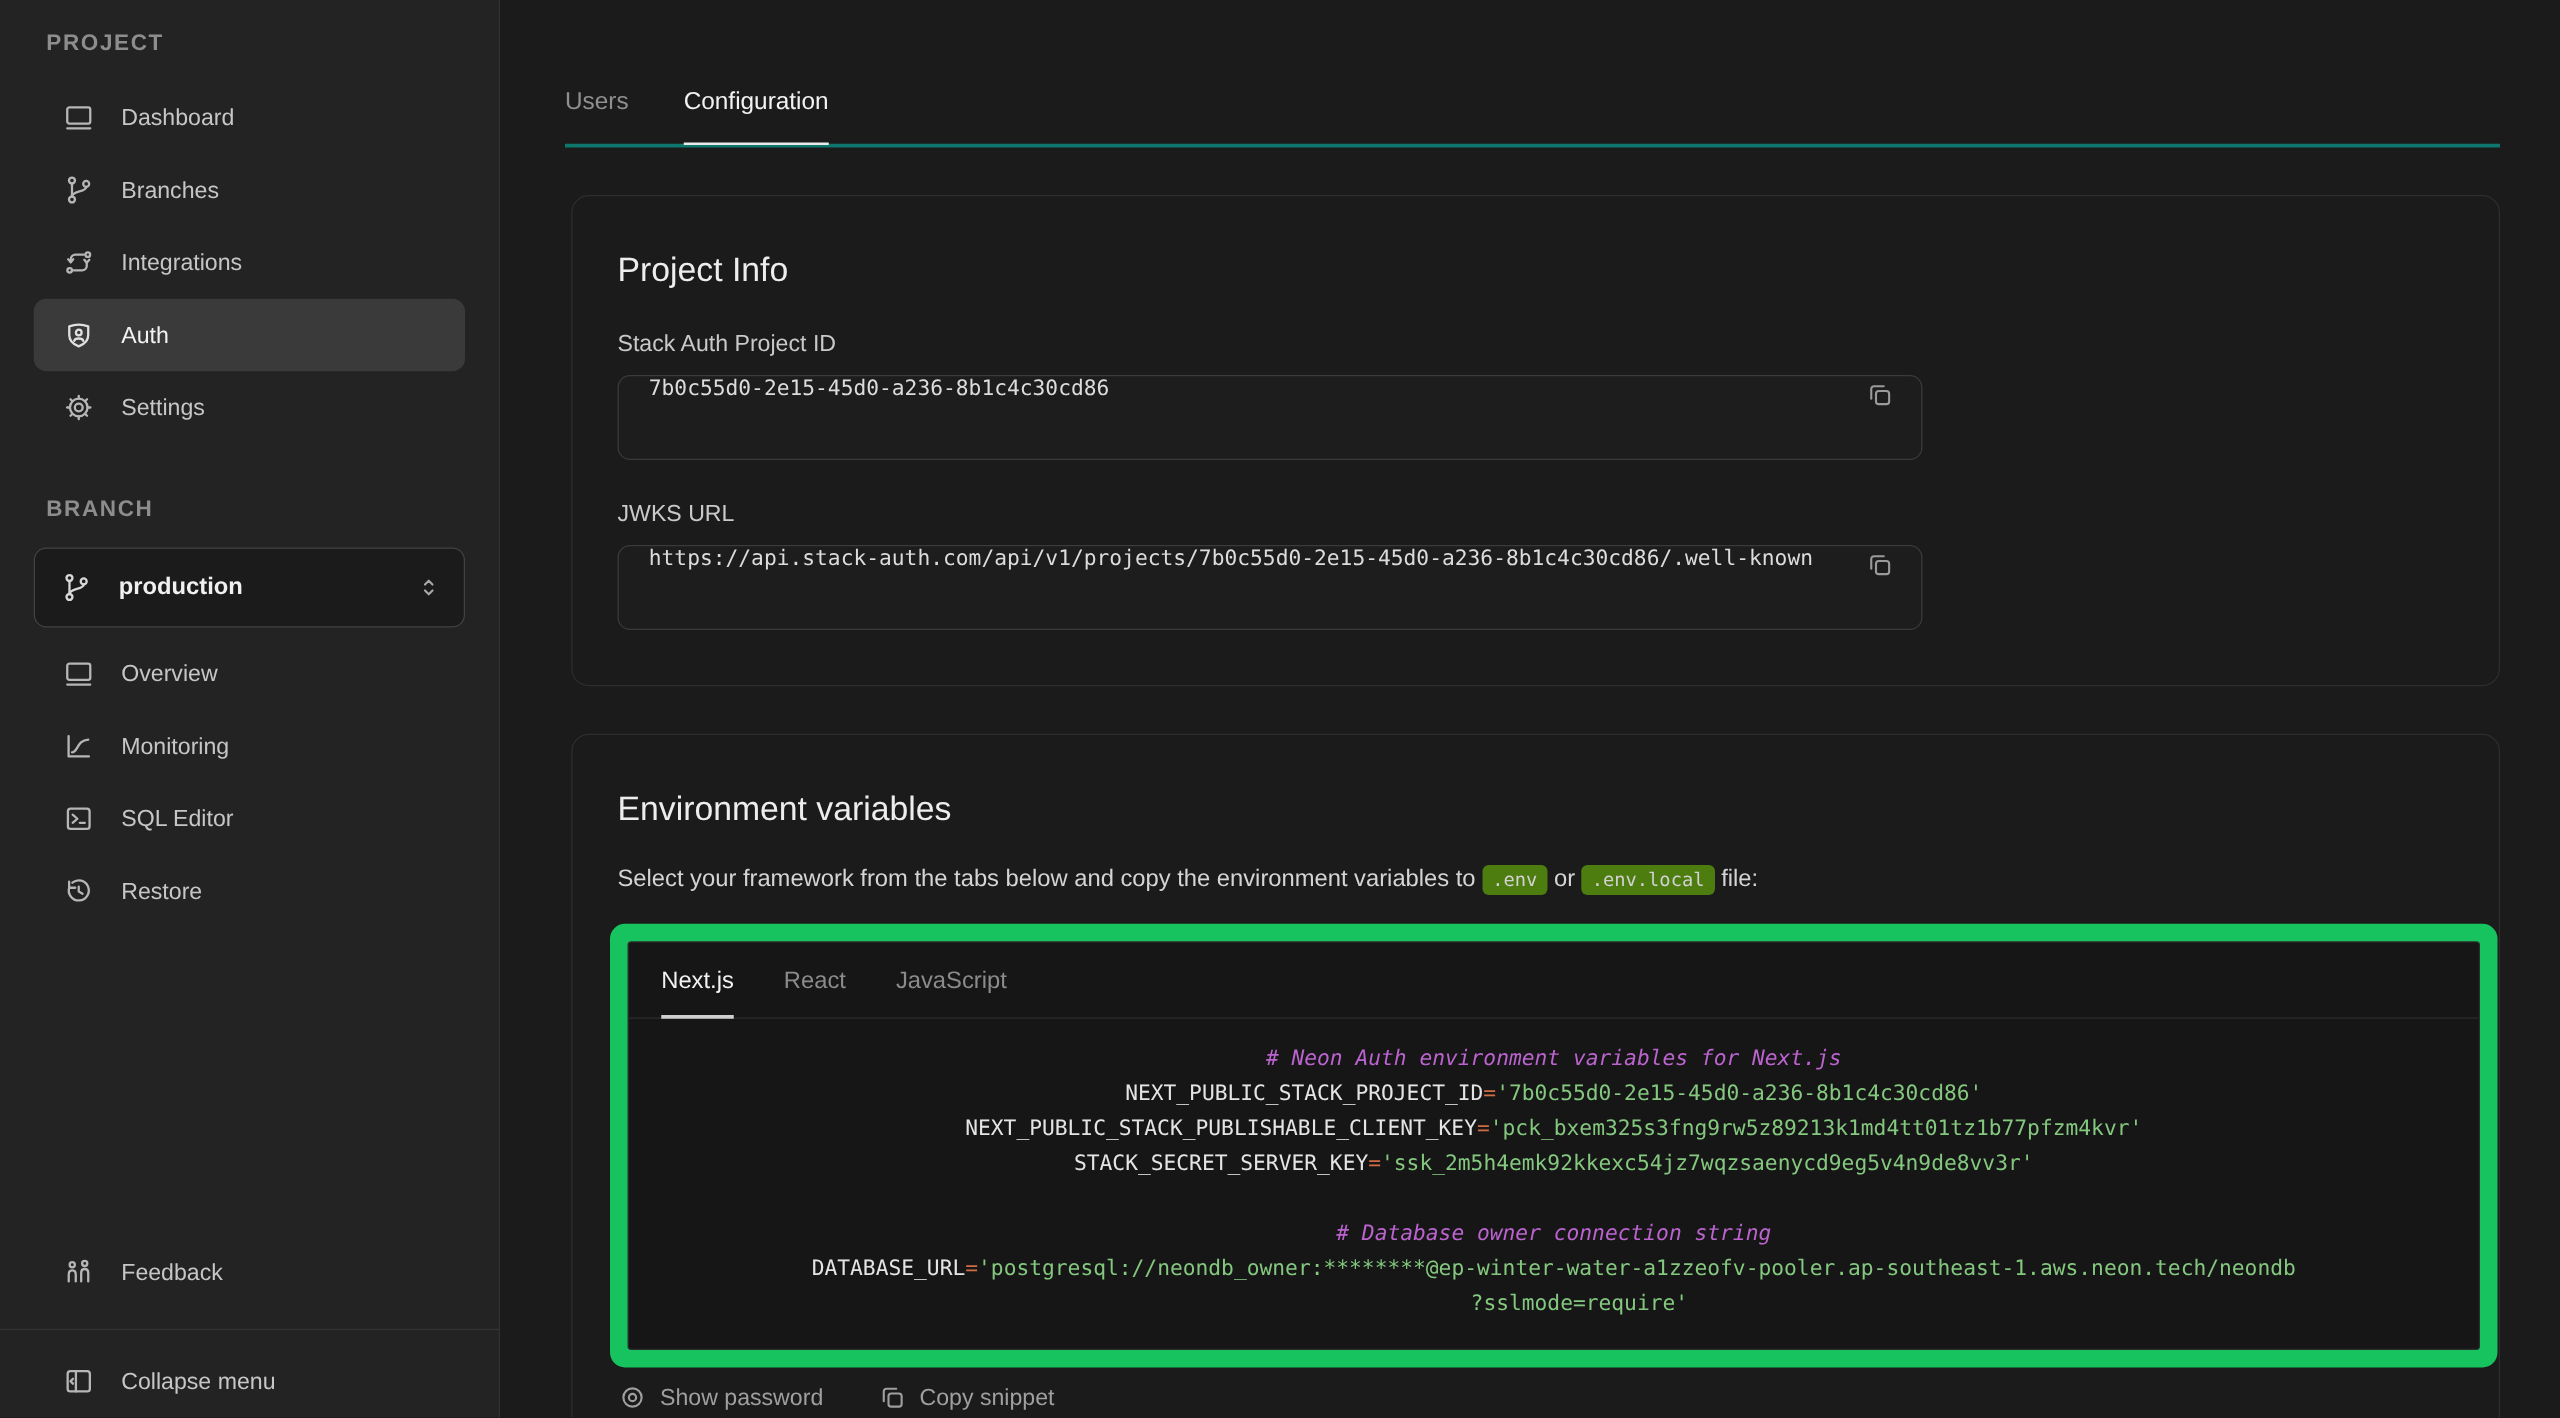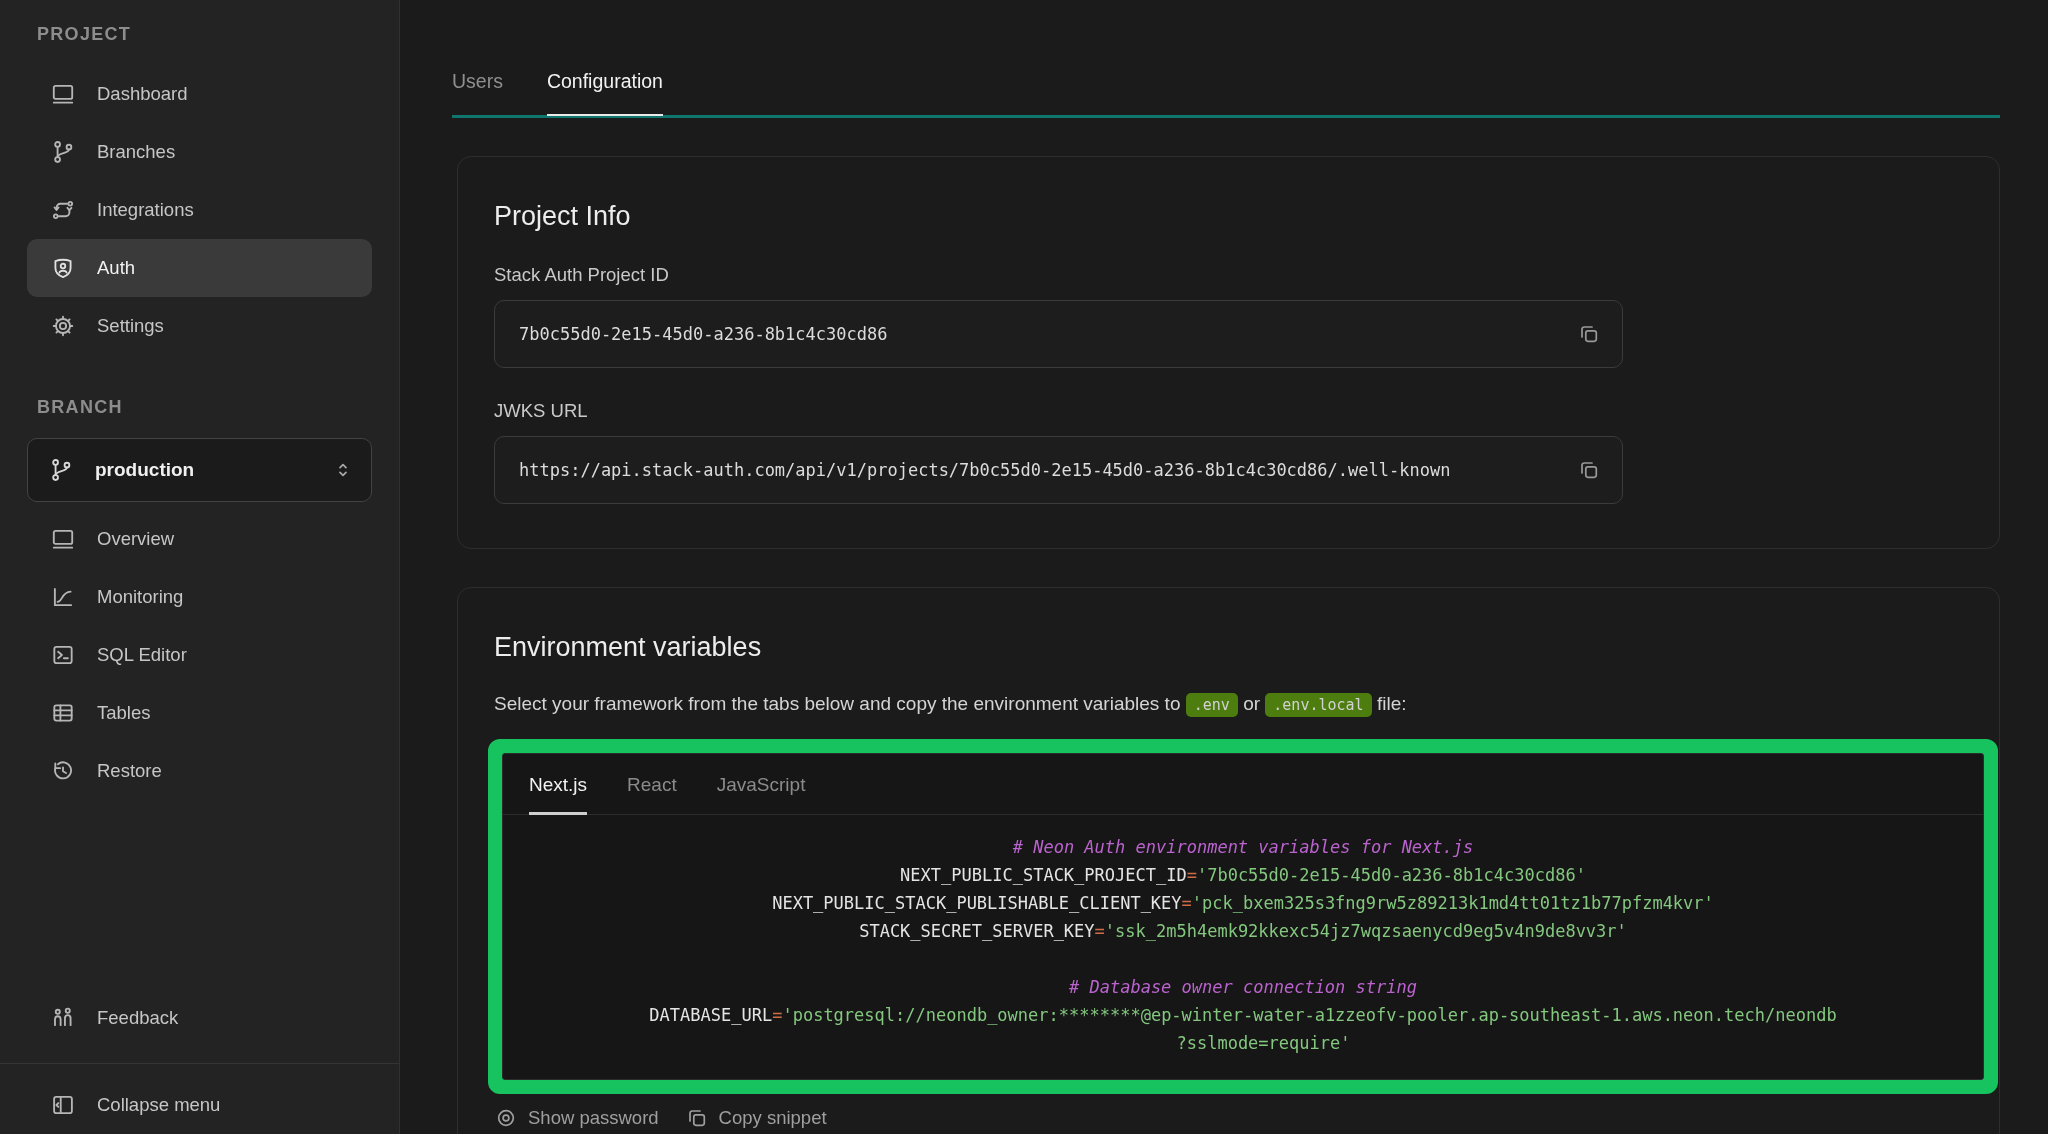--- a/index.html
+++ b/index.html
@@ -34,22 +34,22 @@
   
   .main { flex:1; height:100%; background:#1b1b1b; overflow:hidden; }
   .tabs { margin:70px 48px 0 52px; border-bottom:3px solid #0f766e; display:flex; gap:44px; }
   .tab { font-size:19.5px; padding-bottom:22px; color:#8f8f8f; position:relative; cursor:pointer; }
   .tab.active { color:#f2f2f2; }
   .tab.active::after { content:""; position:absolute; left:0; right:0; bottom:-1px; height:2.5px; background:#eaeaea; }
 
   .card { margin:38px 48px 0 57px; border:1px solid #2e2e2e; border-radius:14px; padding:44px 36px; }
   .card-title { font-size:27px; font-weight:500; color:#ededed; }
   .field-label { font-size:18.5px; color:#c9c9c9; margin-top:32px; }
-  .field { margin-top:14px; width:1129px; height:68px; border:1px solid #3b3b3b; border-radius:10px; background:#1d1d1d;
-           display:flex; align-items:center; padding:0 18px 0 24px; }
+  .field { margin-top:14px; width:1044px; height:68px; border:1px solid #3b3b3b; border-radius:10px; background:#1d1d1d;
+           display:flex; padding:0 18px 0 24px; }
   .field .fval { flex:1; font-family:"DejaVu Sans Mono", monospace; font-size:17px; color:#dcdcdc;
                  white-space:nowrap; overflow:hidden; max-width:935px; }
   .copy-btn { width:30px; height:30px; color:#9a9a9a; display:flex; align-items:center; justify-content:center;
               cursor:pointer; margin-left:auto; flex:none; }
   .copy-btn svg { width:24px; height:24px; }
 
   .env-desc { margin-top:30px; font-size:19px; color:#d4d4d4; }
   .chip { font-family:"DejaVu Sans Mono", monospace; font-size:15px; background:#4d7c0f; color:#d2d2d2;
           padding:3px 8px; border-radius:5px; }
 
@@ -59,21 +59,21 @@
   .fw-tab { font-size:19px; color:#8b8b8b; padding-bottom:18px; position:relative; cursor:pointer; }
   .fw-tab.active { color:#f2f2f2; }
   .fw-tab.active::after { content:""; position:absolute; left:0; right:0; bottom:-1px; height:3px; background:#cfcfcf; }
   .code { padding:18px 26px 22px 26px; font-family:"DejaVu Sans Mono", monospace; font-size:17px; line-height:28px; }
   .code-line { min-height:28px; white-space:pre-wrap; }
   .tok-comment { color:#bb63cf; font-style:italic; }
   .tok-key { color:#e4e4e4; }
   .tok-eq { color:#cf6b45; }
   .tok-str { color:#84c77f; white-space:pre-wrap; }
 
-  .actions { display:flex; gap:26px; margin-top:12px; align-items:flex-start; }
+  .actions { display:flex; gap:43px; margin-top:12px; align-items:flex-start; }
   .action { display:flex; align-items:center; gap:10px; color:#9f9f9f; font-size:18.5px; cursor:pointer; }
   .action svg { width:24px; height:24px; }
 </style>
 </head>
 <body>
 
 <div class="app">
 
   <aside class="sidebar">
     <div class="section-label">PROJECT</div>
@@ -181,31 +181,20 @@
               <rect x="4" y="4.5" width="16" height="15" rx="2"></rect>
               <path d="M7.5 9 l3.5 3 -3.5 3"></path>
               <path d="M12.8 15 h3.7"></path>
             </svg>
         </span>
         <span>SQL Editor</span>
       </div>
       <div class="nav-item">
         <span class="ic">
           <svg viewBox="0 0 24 24">
-              <rect x="4" y="5" width="16" height="14" rx="1.6"></rect>
-              <line x1="9.6" y1="5" x2="9.6" y2="19"></line>
-              <line x1="4" y1="9.6" x2="20" y2="9.6"></line>
-              <line x1="4" y1="14.2" x2="20" y2="14.2"></line>
-            </svg>
-        </span>
-        <span>Tables</span>
-      </div>
-      <div class="nav-item">
-        <span class="ic">
-          <svg viewBox="0 0 24 24">
               <path d="M4.9 9.4 A7.4 7.4 0 1 0 7.3 5.7"></path>
               <path d="M4.9 4.9 v4.5 h4.5"></path>
               <path d="M12 8.6 V12.2 l2.8 1.6"></path>
             </svg>
         </span>
         <span>Restore</span>
       </div>
     </nav>
 
     <div class="side-spacer"></div>

